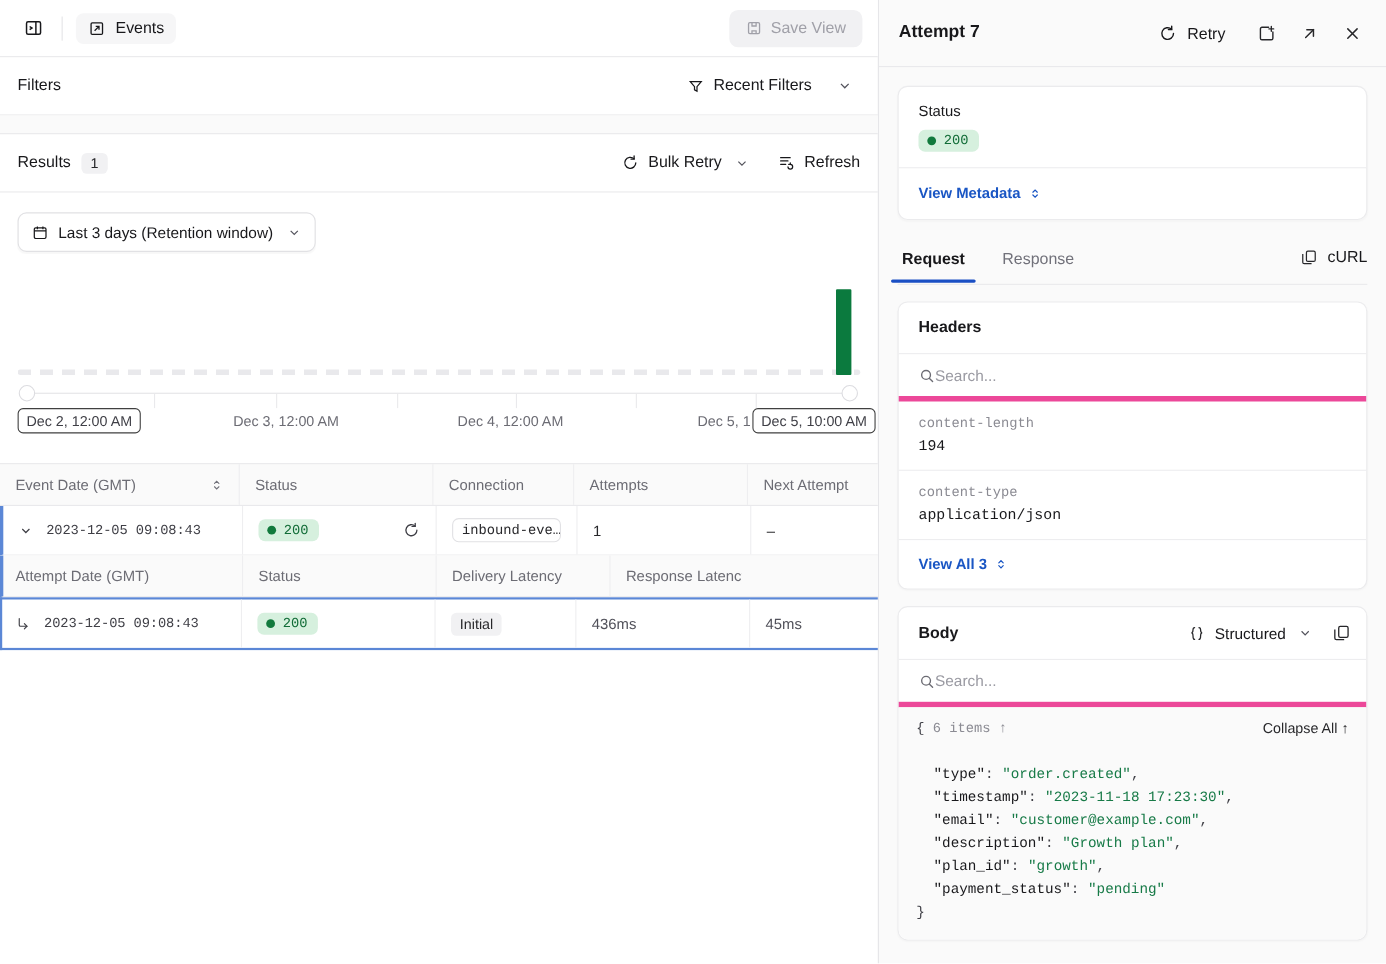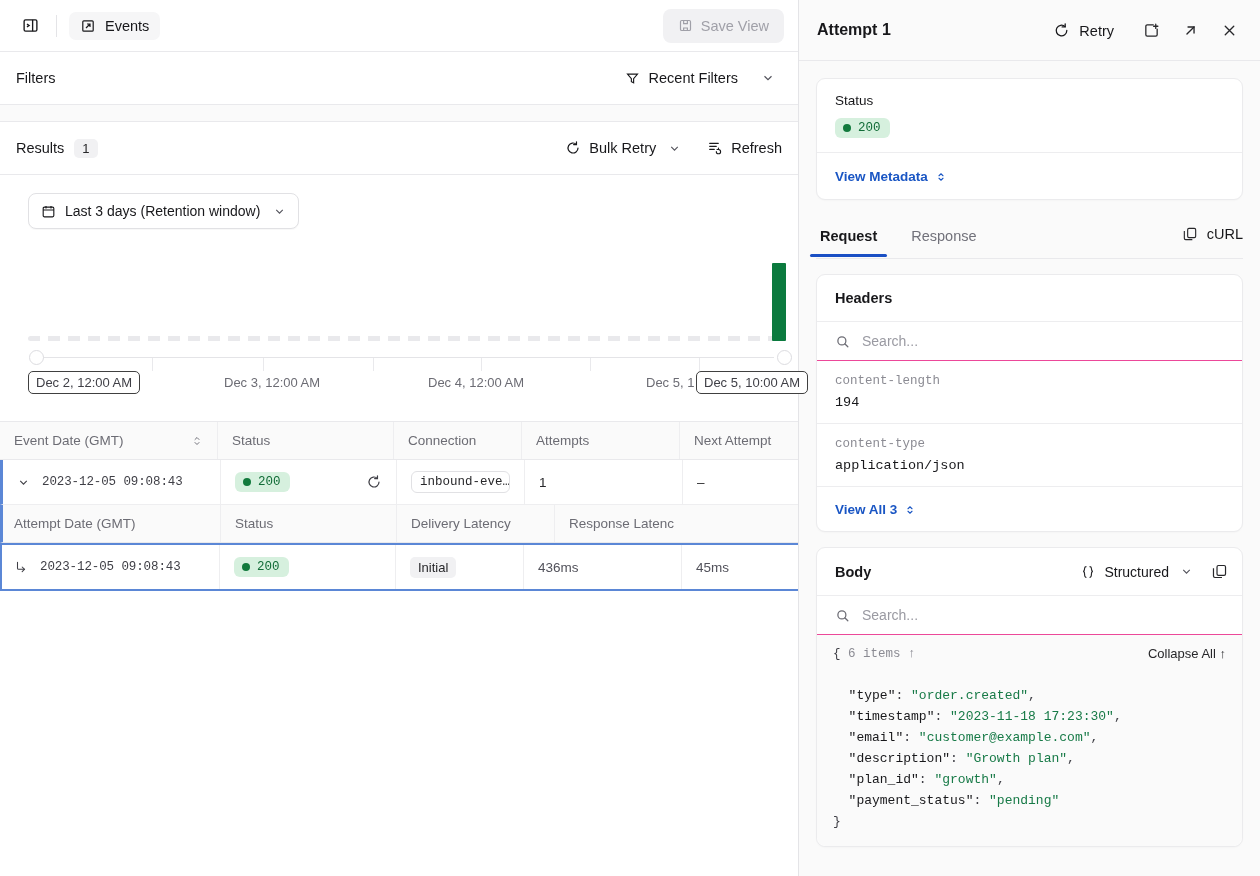--- a/index.html
+++ b/index.html
@@ -81,21 +81,21 @@
     background: #f1f1f3; border-radius: 5px;
     font-size: 13px; color: #27272a;
   }
   .tool-btn {
     display: flex; align-items: center; gap: 8px;
     font-size: 14.5px; color: #18181b; cursor: pointer;
   }
   .tool-gap { width: 26px; }
 
   
-  .timeline-wrap { padding: 18px 16px 0 28px; position: relative; }
+  .timeline-wrap { padding: 18px 16px 0 16px; position: relative; }
   .daterange {
     display: inline-flex; align-items: center; gap: 9px;
     padding: 9px 12px;
     border: 1px solid #e1e1e4; border-radius: 8px;
     background: #fff; font-size: 14px; color: #18181b;
     cursor: pointer;
     box-shadow: 0 1px 1px rgba(0,0,0,.03);
   }
   .chart-area {
     position: relative; height: 96px; margin-top: 16px;
@@ -240,22 +240,22 @@
     font-size: 14.5px; color: #18181b; cursor: pointer; padding-bottom: 7px; justify-content: flex-end;
   }
 
   .panel-head {
     display: flex; align-items: center;
     padding: 15px 14px 15px 18px;
     border-bottom: 1px solid #ededef;
   }
   .panel-title { font-size: 14.5px; font-weight: bold; color: #18181b; }
   .search-row {
-    display: flex; align-items: flex-end; gap: 12px;
-    padding: 11px 18px; border-bottom: 1px solid #ec4899;
+    display: flex; align-items: flex-end; 
+    padding: 11px 18px; border-bottom: 5px solid #ec4899;
     cursor: text;
   }
   .search-row input {
     border: none; outline: none; font-size: 14px; color: #18181b;
     font-family: "Liberation Sans", sans-serif; width: 100%; background: transparent;
   }
   .search-row input::placeholder { color: #9a9aa2; }
   .kv { padding: 13px 18px; }
   .kv + .kv { border-top: 1px solid #ededef; }
   .kv .k { font-family: "Liberation Mono", monospace; font-size: 12.5px; color: #8b8b93; }
@@ -493,21 +493,21 @@
         </div>
         <div class="td c4" style="color:#52525b">436ms</div>
         <div class="td c5" style="color:#52525b">45ms</div>
       </div>
     </div>
   </div>
 
   <div class="right">
 
     <div class="r-head">
-      <span class="r-title">Attempt 1</span>
+      <span class="r-title">Attempt 7</span>
       <div class="spacer"></div>
       <div class="retry-btn">
         <span>
           <svg width="17" height="17" viewBox="0 0 24 24" fill="none" stroke="#18181b" stroke-width="1.8" stroke-linecap="round">
             <path d="M19.5 12a7.5 7.5 0 11-2.4-5.5"></path>
               <path d="M17.2 2.6v4.3h-4.3"></path>
           </svg>
         </span>
         <span>Retry</span>
       </div>

